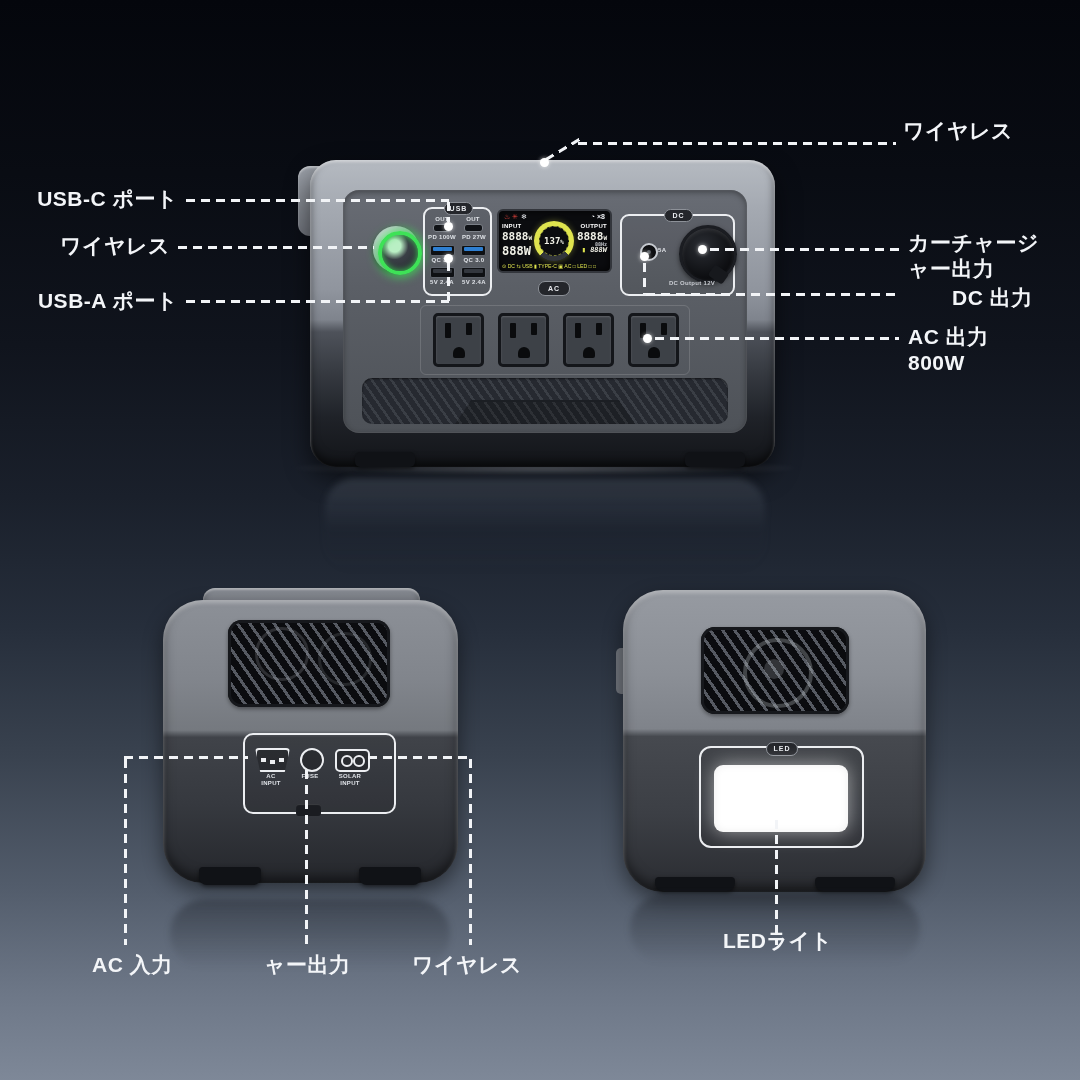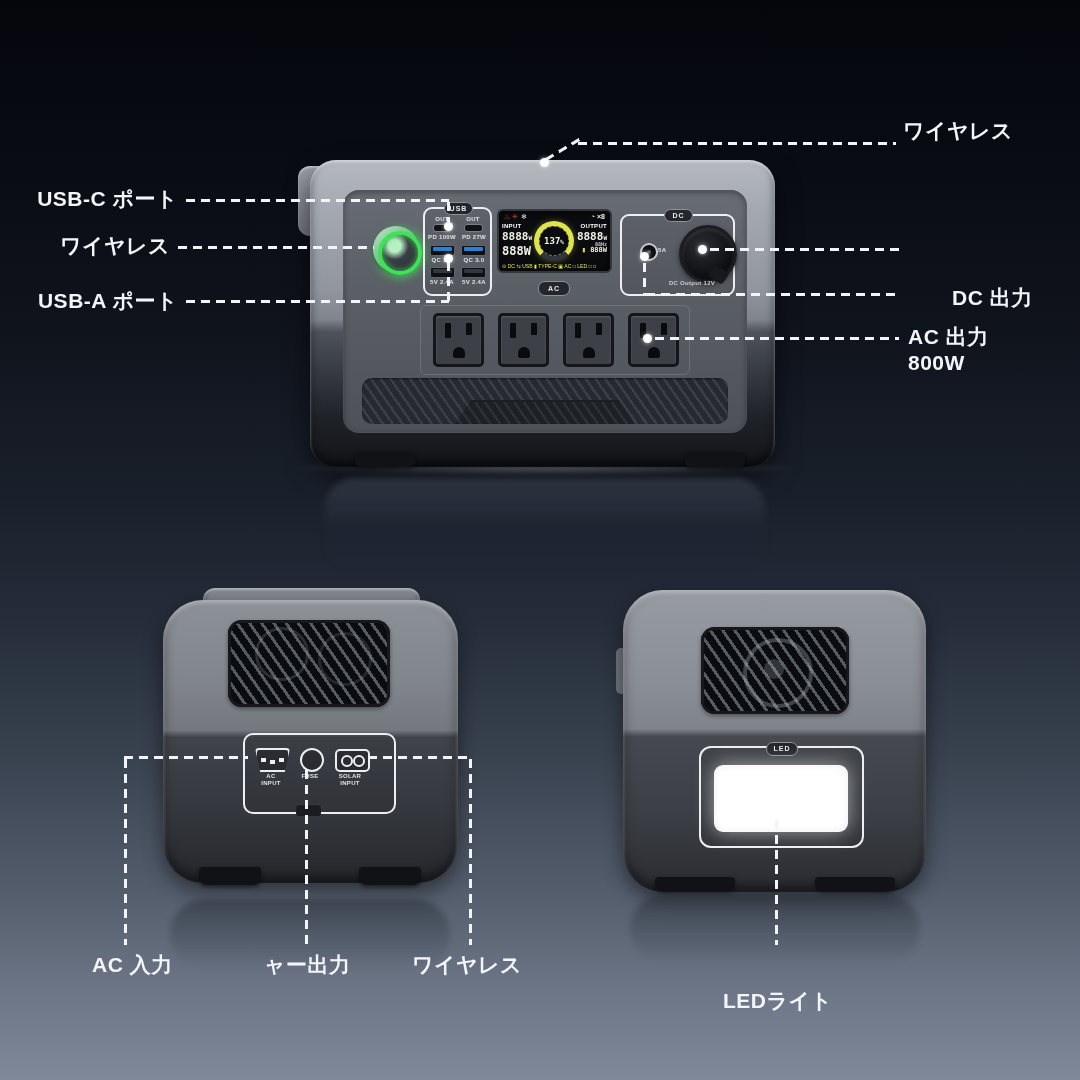--- a/index.html
+++ b/index.html
@@ -97,21 +97,21 @@
         <div class="tiny" style="left:3px;top:12px;width:30px;text-align:left;color:#fff;">INPUT</div>
         <div class="abs seg" style="left:3px;top:19px;font-size:11px;">
           <span>8888</span><span style="font-size:6px;">W</span></div>
         <div class="abs seg" style="left:3px;top:33px;font-size:12px;">
           <span>888W</span> <span style="color:#dfe44e;">▮</span></div>
 
         <div class="tiny" style="right:3px;top:12px;width:34px;text-align:right;color:#fff;left:auto;">OUTPUT</div>
         <div class="abs seg" style="right:3px;top:19px;font-size:11px;">
           <span>8888</span><span style="font-size:6px;">W</span></div>
         <div class="abs seg" style="right:3px;top:30px;font-size:5px;color:#c9ccd2;">88Hz</div>
-        <div class="abs seg" style="right:3px;top:35px;font-size:7px;">
+        <div class="abs seg" style="right:3px;top:35px;font-size:7px;font-style:italic;">
           <span style="color:#dfe44e;">▮</span> <span>888W</span></div>
 
         <div class="abs" style="left:35px;top:10px;width:40px;height:40px;border-radius:50%;
              background:conic-gradient(from 225deg,#dfe44e 0 270deg,#32353b 270deg 360deg);box-shadow:0 0 6px rgba(223,228,78,.35);">
           <div class="abs" style="left:5px;top:5px;width:30px;height:30px;border-radius:50%;background:#0b0c0f;border:1px dashed rgba(223,228,78,.55);box-sizing:border-box;">
             <div class="abs seg" style="left:0;top:9px;width:28px;text-align:center;font-size:9px;">
               <span>137</span><span style="font-size:6px;">%</span></div>
           </div>
         </div>
         <div class="abs" style="left:3px;bottom:2px;width:103px;font-size:6px;color:#dfe44e;white-space:nowrap;transform:scale(.85);transform-origin:left bottom;">⊙ DC  ⇆ USB  ▮ TYPE-C  ▣ AC  □ LED  □ □</div>
@@ -259,23 +259,26 @@
   <div class="dash-h" style="left:368px;top:756px;width:104px;"></div>
   <div class="dash-v" style="left:469px;top:759px;height:186px;"></div>
 
   <div class="dash-v" style="left:775px;top:820px;height:125px;"></div>
 
   <div class="lbl r" style="left:30px;top:186px;width:148px;">USB-C ポート</div>
   <div class="lbl r" style="left:30px;top:233px;width:140px;">ワイヤレス</div>
   <div class="lbl r" style="left:30px;top:288px;width:148px;">USB-A ポート</div>
 
   <div class="lbl" style="left:903px;top:118px;">ワイヤレス</div>
+  <div class="lbl" style="left:908px;top:230px;">
+    <span>カーチャージ</span><br>
+    <span>ャー出力</span></div>
   <div class="lbl" style="left:952px;top:285px;">DC 出力</div>
   <div class="lbl" style="left:908px;top:324px;">
     <span>AC 出力</span><br>
     <span>800W</span></div>
 
   <div class="lbl" style="left:92px;top:952px;">AC 入力</div>
   <div class="lbl" style="left:264px;top:952px;">ャー出力</div>
   <div class="lbl" style="left:412px;top:952px;">ワイヤレス</div>
-  <div class="lbl" style="left:723px;top:988px;text-align:center;">LEDライト</div>
+  <div class="lbl" style="left:723px;top:928px;text-align:center;">LEDライト</div>
 
 </div>
 
 </body></html>

